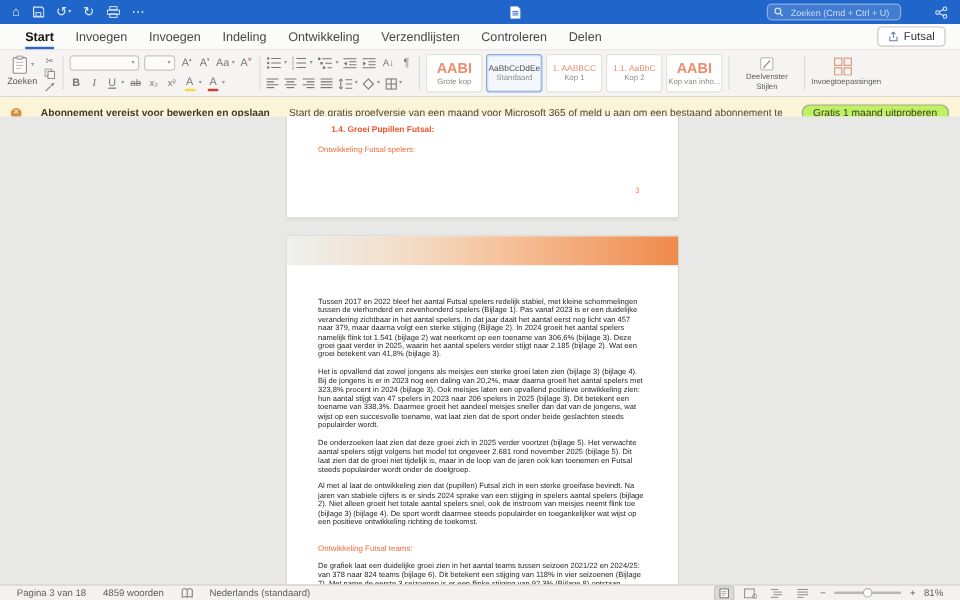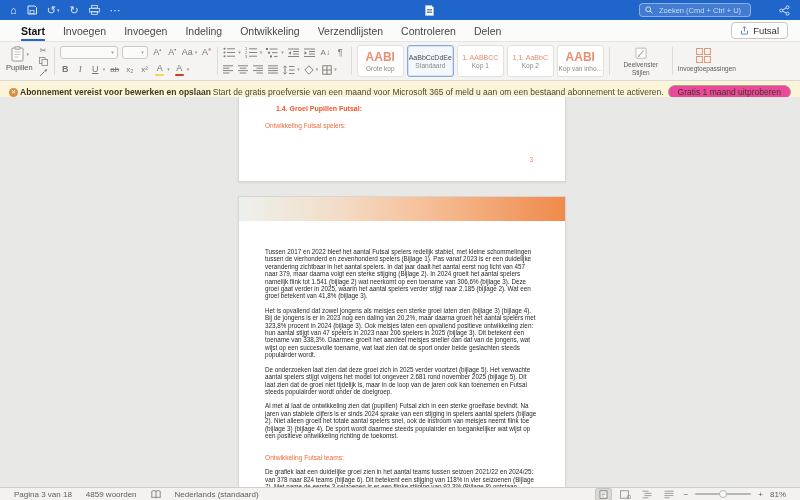--- a/index.html
+++ b/index.html
@@ -70,27 +70,27 @@
   .sc-preview{font-size:7px;color:#e08e6e;white-space:nowrap;max-width:44px;overflow:hidden;}
   .sc-preview.big{font-size:12px;font-weight:bold;color:#e98f6d;}
   .sc-preview.dark{color:#4a4a48;}
   .sc-label{font-size:6.5px;color:#8b8a86;white-space:nowrap;}
   .bigbtn{display:flex;flex-direction:column;align-items:center;justify-content:flex-start;
           gap:2px;padding-top:2px;font-size:6.5px;color:#5c5b57;text-align:center;line-height:1.2;}
   .bigbtn .blabel{max-width:52px;}
 
   
   .notifbar{position:absolute;top:81px;left:0;right:0;height:28px;background:#fcf4d9;
-            border-bottom:6px solid #737373;display:flex;align-items:center;gap:2px;
+            border-bottom:2px solid #737373;display:flex;align-items:center;gap:16px;
             padding:0 9px;font-size:8.5px;color:#4c4633;}
   .notif-icon{width:9px;height:9px;border-radius:50%;background:#d98f42;color:#fff;font-size:6px;
               display:inline-flex;align-items:center;justify-content:center;line-height:1;flex:0 0 auto;}
   .notif-bold{font-weight:bold;color:#3e3925;white-space:nowrap;}
   .notif-msg{white-space:nowrap;overflow:hidden;}
-  .notif-btn{margin-left:auto;flex:0 0 auto;background:#ec4899;border:1px solid #a8a291;border-radius:9px;
+  .notif-btn{margin-left:auto;flex:0 0 auto;background:#bef264;border:1px solid #a8a291;border-radius:9px;
              padding:1px 9px;font-size:8.5px;color:#3e3925;font-family:"Liberation Sans",sans-serif;}
 
   
   .docarea{position:absolute;top:97px;left:0;right:0;bottom:13px;background:#e8e8e6;overflow:hidden;}
   .page{position:absolute;left:238px;width:328px;background:#fff;border:1px solid #d7d6d3;
         box-shadow:0 1px 2px rgba(0,0,0,.07);}
   .page1{top:-2px;height:87px;}
   .p1-heading{position:absolute;top:9px;left:37px;font-size:7px;font-weight:bold;color:#f2542c;}
   .p1-sub{position:absolute;top:26px;left:26px;font-size:6.5px;color:#ef6c3c;}
   .p1-num{position:absolute;top:60px;right:32px;font-size:6.5px;color:#ef8560;}
@@ -193,21 +193,21 @@
     <div class="paste-wrap">
       <div class="paste-btn">
         <span class="sg">
           <svg width="15" height="16" viewBox="0 0 15 16">
               <rect x="2" y="2" width="11" height="13" rx="1" fill="#fdfdfc" stroke="#8e8c87" stroke-width="0.9"></rect>
               <rect x="5" y="0.7" width="5" height="2.6" rx="0.5" fill="#e9e8e5" stroke="#8e8c87" stroke-width="0.8"></rect>
               <path d="M4.5 6h6M4.5 8.5h6M4.5 11h4" stroke="#b9b7b2" stroke-width="0.8"></path>
             </svg>
           <span class="caret">▾</span>
         </span>
-        <span class="lbl">Pupillen</span>
+        <span class="lbl">Zoeken</span>
       </div>
       <div class="clip-col">
         <span class="ricon">✂</span>
         <span>
           <svg width="9" height="9" viewBox="0 0 9 9">
               <rect x="0.5" y="0.5" width="5.5" height="6" fill="none" stroke="#85837d" stroke-width="0.8"></rect>
               <rect x="3" y="2.5" width="5.5" height="6" fill="#f5f4f2" stroke="#85837d" stroke-width="0.8"></rect>
             </svg>
         </span>
         <span>

